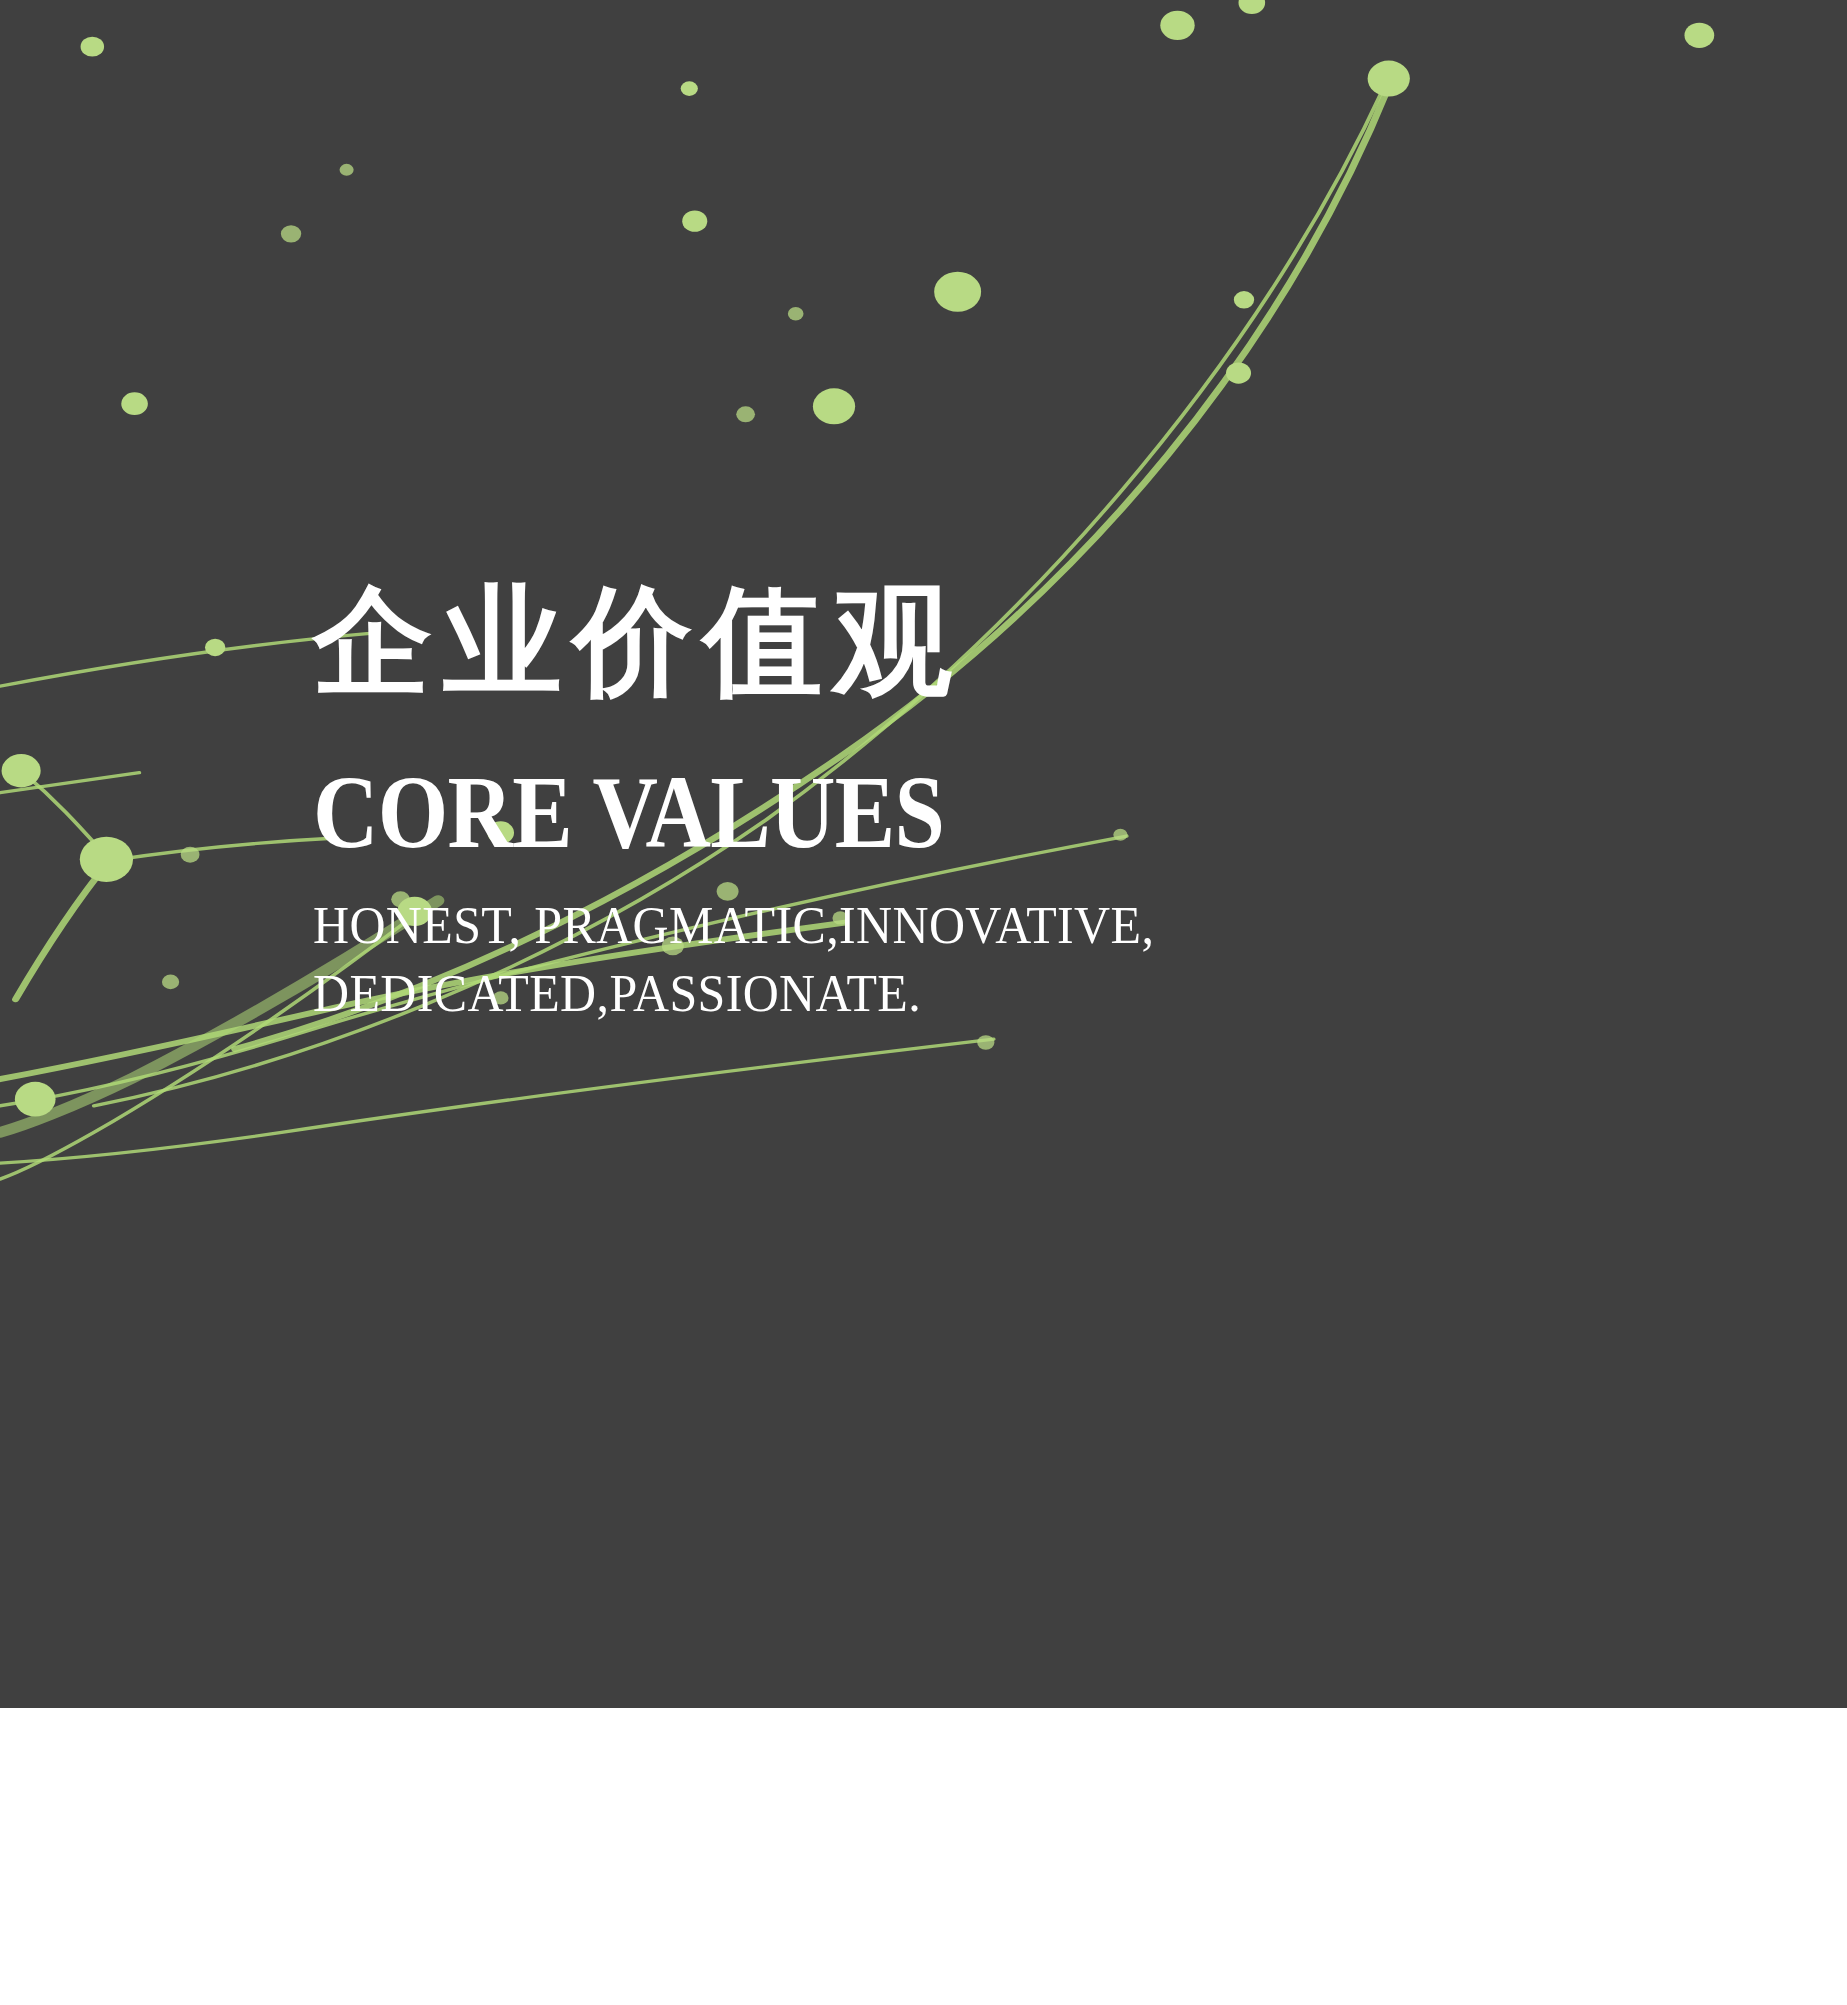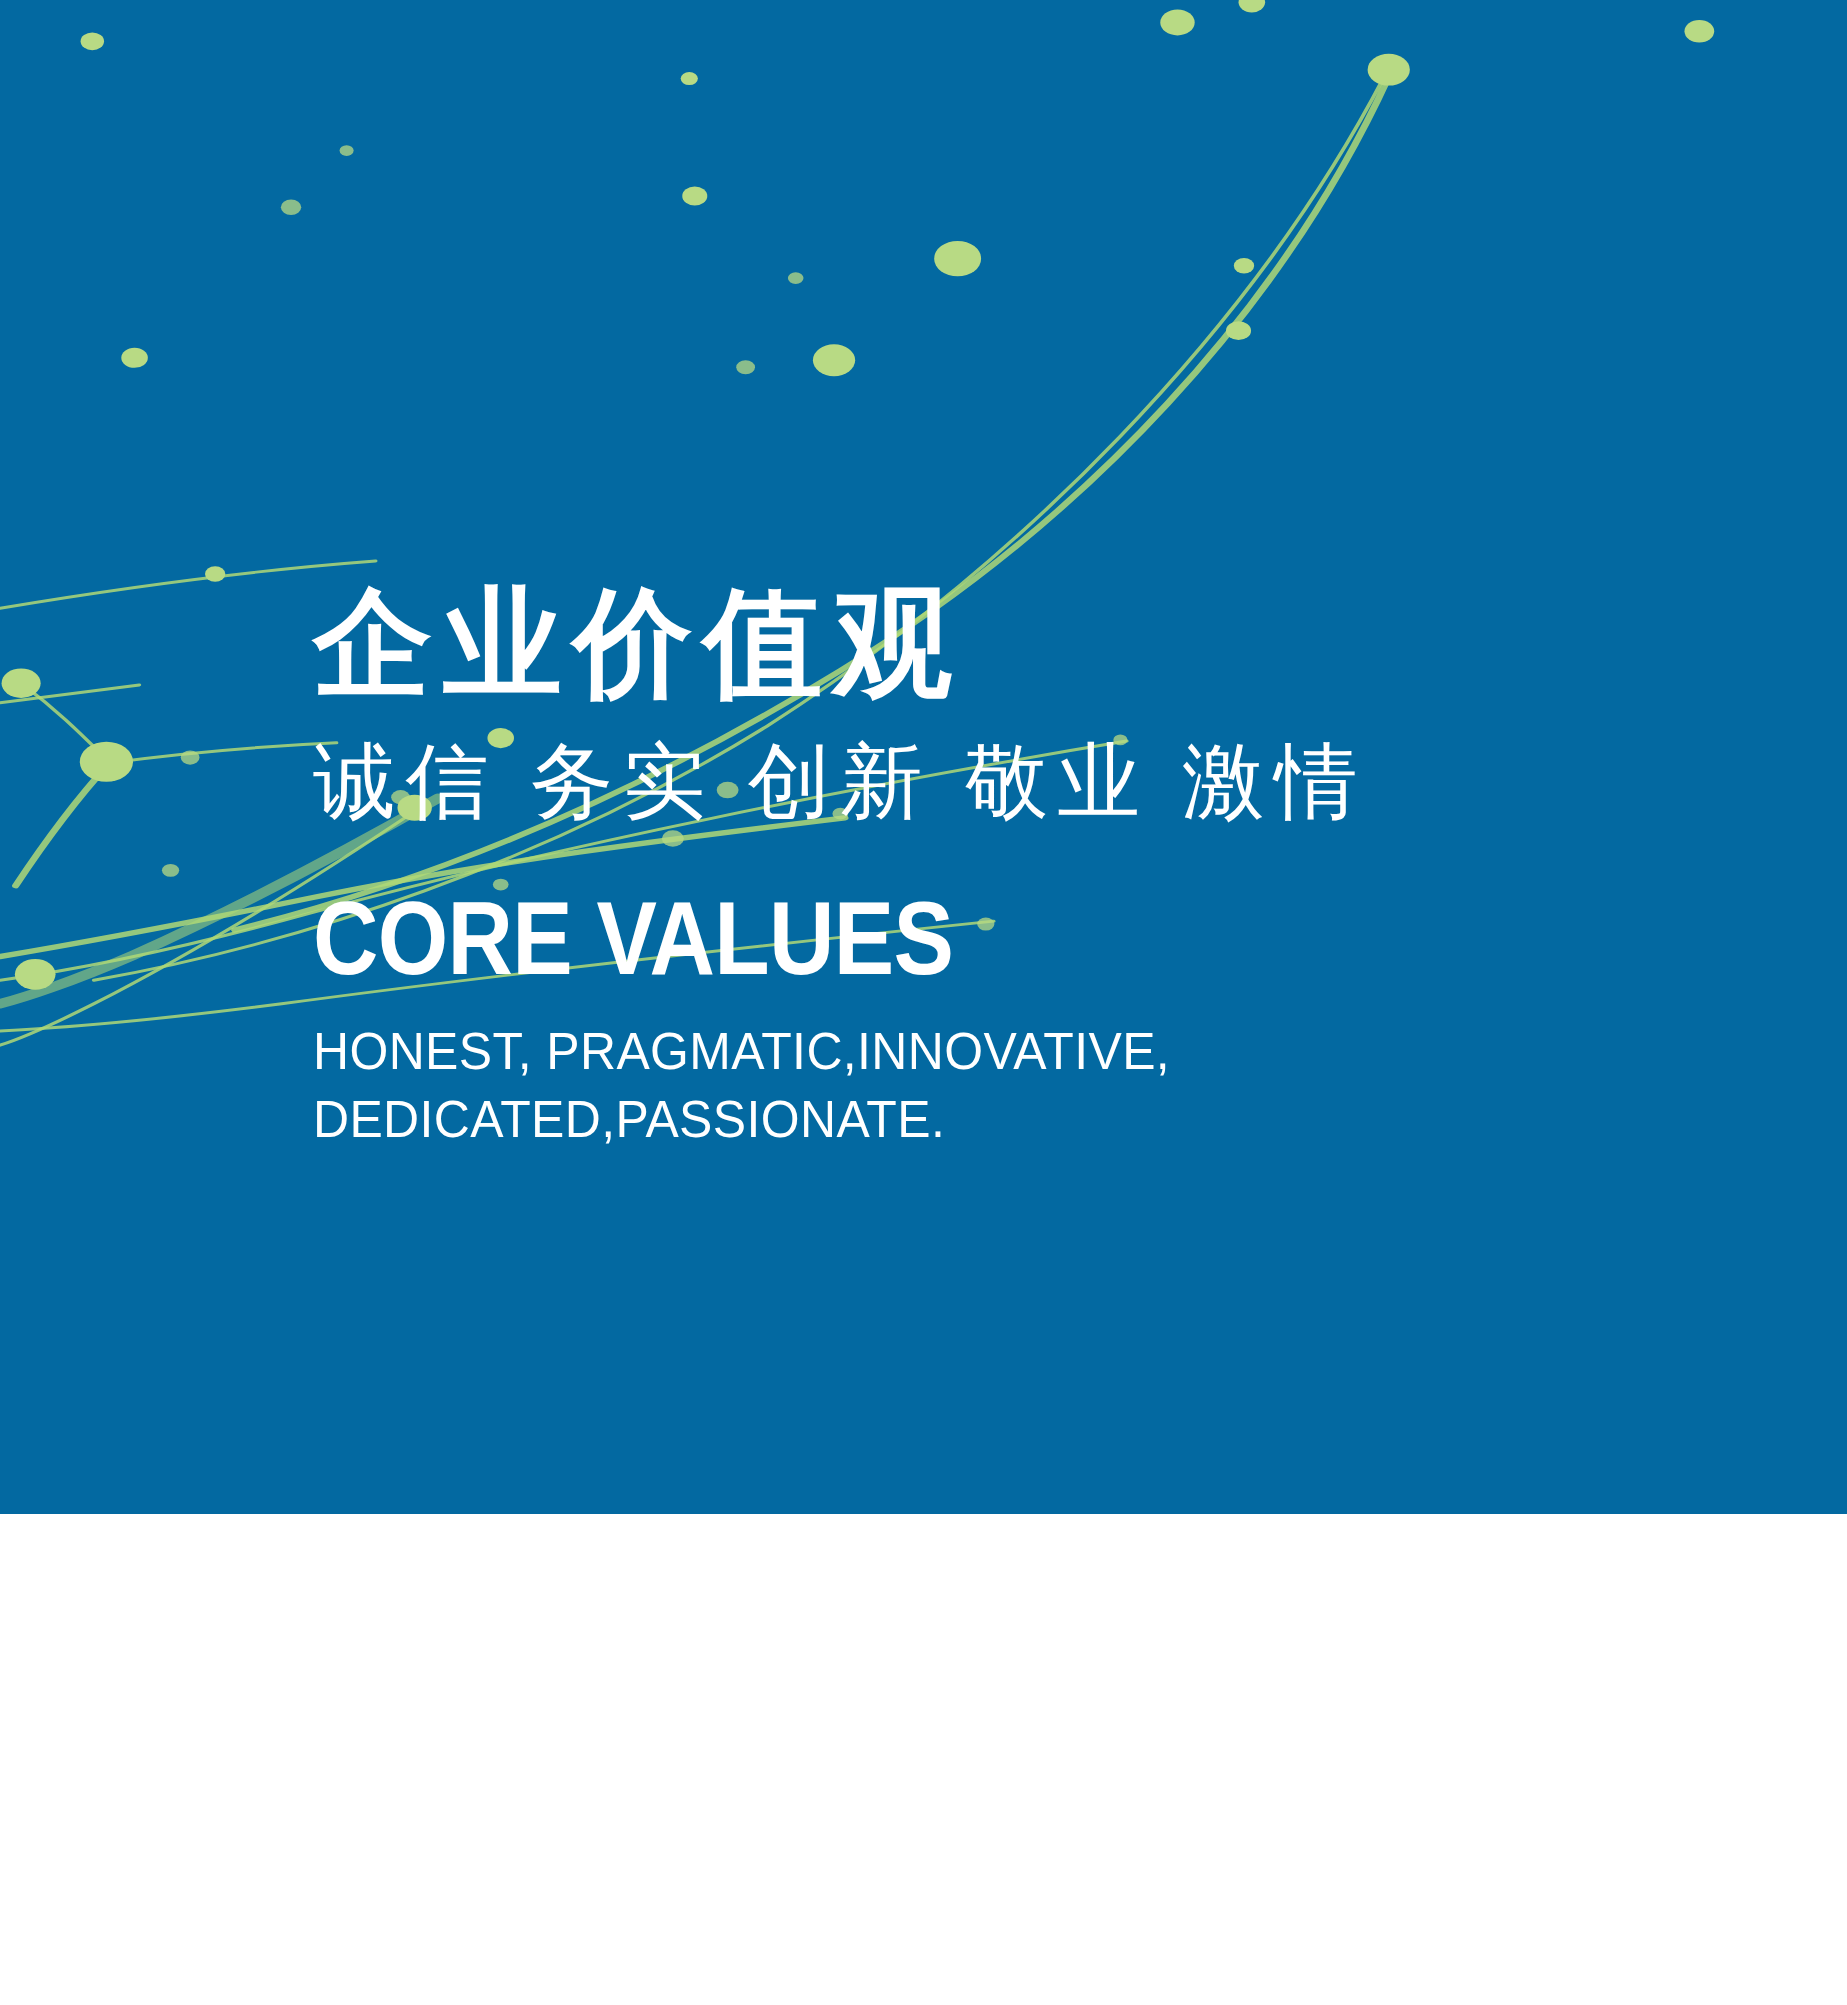--- a/index.html
+++ b/index.html
@@ -6,24 +6,24 @@
   html, body {
     margin: 0;
     padding: 0;
     background: #ffffff;
   }
 
   
   .poster {
     position: relative;
     width: 1848px;
-    height: 1514px;
+    height: 1708px;
     overflow: hidden;
-    background: #0369a1;
-    font-family: Liberation Sans, sans-serif;
+    background: #404040;
+    font-family: Liberation Serif, serif;
     -webkit-font-smoothing: antialiased;
   }
 
   
   .bg-network {
     position: absolute;
     inset: 0;
     width: 100%;
     height: 100%;
     pointer-events: none;
@@ -160,21 +160,20 @@
       <circle class="ndot-soft" cx="218" cy="1474" r="11"></circle>
       <circle class="ndot-soft" cx="640" cy="1498" r="10"></circle>
       <circle class="ndot-soft" cx="1260" cy="1565" r="11"></circle>
     </g>
   </svg>
 
   <div class="content">
 
     <h1 class="title-cn">企业价值观</h1>
 
-    <p class="subtitle-cn">诚信 务实 创新 敬业 激情</p>
 
     <h2 class="headline-en">CORE VALUES</h2>
 
     <p class="body-en">
       <span class="body-line">HONEST, PRAGMATIC,INNOVATIVE,</span>
       <span class="body-line">DEDICATED,PASSIONATE.</span>
     </p>
 
   </div>
 </div>

